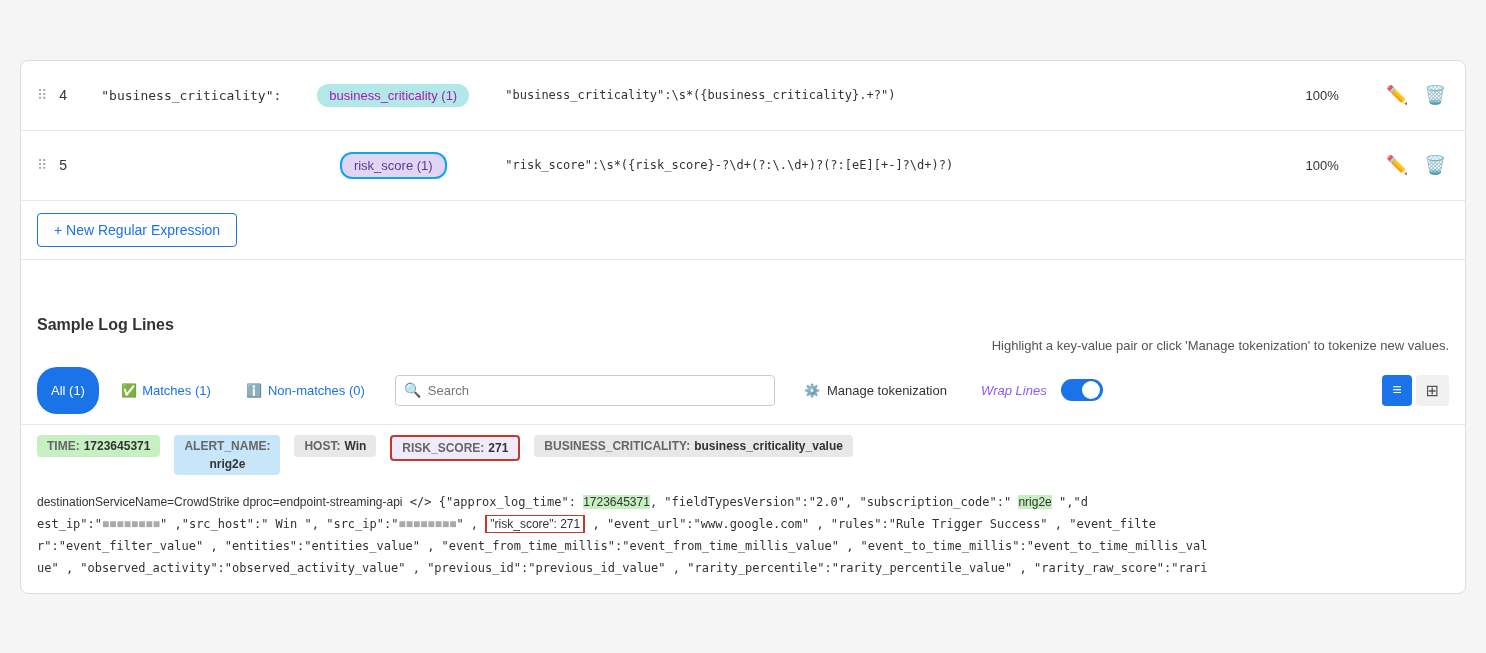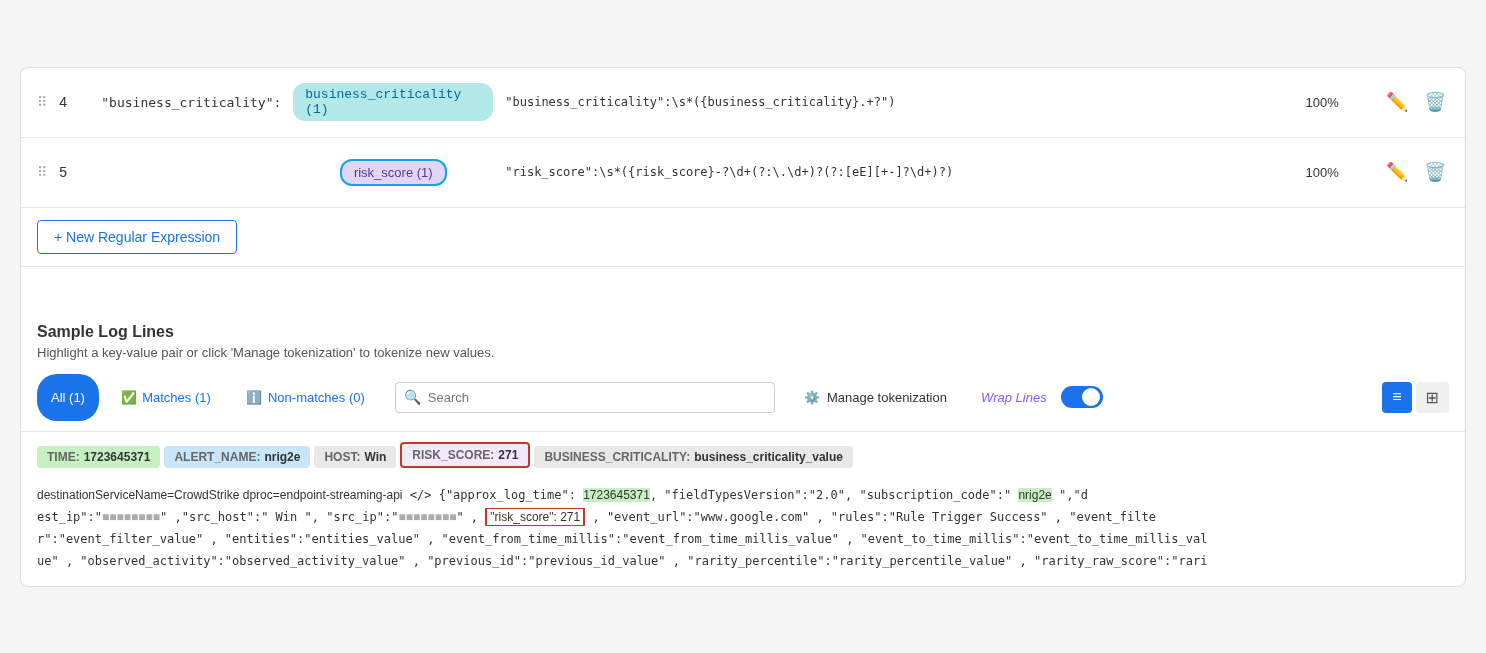--- a/index.html
+++ b/index.html
@@ -6,35 +6,35 @@
     body { background: #f5f5f5; display: flex; justify-content: center; align-items: center; min-height: 100vh; }
     .container { background: #fff; border: 1px solid #ddd; border-radius: 8px; width: 1446px; overflow: hidden; }
 
     
     .table-row { display: flex; align-items: center; padding: 12px 16px; border-bottom: 1px solid #e8e8e8; gap: 12px; min-height: 70px; }
     .drag-icon { color: #aaa; cursor: grab; font-size: 14px; flex-shrink: 0; }
     .row-num { width: 30px; color: #333; font-size: 14px; flex-shrink: 0; }
     .row-key { width: 180px; color: #333; font-size: 13px; font-family: monospace; flex-shrink: 0; }
     .tag-cell { flex: 0 0 auto; width: 200px; display: flex; justify-content: center; }
     .tag { padding: 4px 12px; border-radius: 12px; font-size: 13px; font-weight: 500; }
-    .tag-teal { background: #b2e8e8; color: #0369a1; font-family: Liberation Mono, monospace; }
+    .tag-teal { background: #b2e8e8; color: #a21caf; }
     .tag-purple { background: #e0d5f5; color: #5a3a8a; border: 2px solid #0ea5e9; }
     .row-regex { flex: 1; font-family: monospace; font-size: 12px; color: #333; }
     .row-pct { width: 60px; text-align: center; color: #333; font-size: 13px; flex-shrink: 0; }
     .row-actions { display: flex; gap: 12px; flex-shrink: 0; margin-left: 20px; }
     .icon-btn { background: none; border: none; cursor: pointer; color: #1a73e8; font-size: 18px; padding: 2px; }
     .icon-btn.delete { color: #1a73e8; }
 
     
     .new-regex-btn { display: flex; align-items: center; gap: 6px; color: #1a73e8; border: 1px solid #1a73e8; background: #fff; border-radius: 4px; padding: 8px 16px; cursor: pointer; font-size: 14px; font-weight: 500; margin: 12px 16px; width: fit-content; }
 
     
     .section-header { padding: 12px 16px 4px; }
     .section-title { font-size: 16px; font-weight: 600; color: #333; margin-top: 44px; }
-    .section-sub { font-size: 13px; color: #555; margin-top: 4px; }
+    .section-sub { font-size: 13px; color: #555; margin-top: 4px; text-align: right; }
 
     
     .toolbar { display: flex; align-items: center; gap: 8px; padding: 10px 16px; border-bottom: 1px solid #e8e8e8; }
     .tab-btn { padding: 16px 14px; border-radius: 20px; font-size: 13px; font-weight: 500; cursor: pointer; border: none; }
     .tab-all { background: #1a73e8; color: #fff; }
     .tab-matches { background: none; color: #1a73e8; display: flex; align-items: center; gap: 5px; }
     .tab-nonmatches { background: none; color: #1a73e8; display: flex; align-items: center; gap: 5px; }
     .search-wrap { position: relative; flex: 1; max-width: 380px; margin-left: 8px; }
     .search-icon-inner { position: absolute; left: 10px; top: 50%; transform: translateY(-50%); color: #777; font-size: 14px; }
     .search-input { width: 100%; padding: 7px 12px 7px 32px; border: 1px solid #ccc; border-radius: 4px; font-size: 13px; color: #333; }
@@ -42,26 +42,26 @@
     .wrap-label { font-size: 13px; color: #8b5cf6; margin-left: 16px; font-style: italic; }
     .toggle { position: relative; display: inline-block; width: 42px; height: 22px; margin-left: 6px; }
     .toggle-slider { position: absolute; inset: 0; background: #1a73e8; border-radius: 11px; cursor: pointer; }
     .toggle-slider::after { content: ''; position: absolute; width: 18px; height: 18px; background: white; border-radius: 50%; top: 2px; right: 3px; }
     .view-btns { display: flex; gap: 4px; margin-left: auto; }
     .view-btn { padding: 6px 10px; border-radius: 4px; border: none; cursor: pointer; font-size: 16px; }
     .view-btn.active { background: #1a73e8; color: #fff; }
     .view-btn.inactive { background: #f0f0f0; color: #555; }
 
     
-    .tag-bar { display: flex; align-items: flex-end; gap: 4px; padding: 10px 16px; flex-wrap: wrap; }
+    .tag-bar { display: flex; align-items: flex-start; gap: 14px; padding: 10px 16px; flex-wrap: wrap; }
     .field-tag { display: flex; align-items: center; gap: 4px; padding: 4px 10px; border-radius: 4px; font-size: 12px; font-weight: 600; }
     .field-tag .key { color: #666; }
     .field-tag .val { color: #333; }
     .ft-green { background: #c6f0c2; }
-    .ft-blue { background: #c8e6fa; }
+    .ft-blue { background: #c8e6fa; flex-direction: column; }
     .ft-default { background: #e8e8e8; }
     .ft-purple-bordered { background: #f0eafd; border: 2px solid #c0392b; }
 
     
     .log-section { padding: 8px 16px 12px; }
     .log-line { font-family: monospace; font-size: 12px; color: #333; margin-bottom: 4px; line-height: 1.5; white-space: nowrap; overflow: hidden; text-overflow: ellipsis; }
     .log-line span.squiggly { border-bottom: 2px wavy #e53935; }
     .highlight-green { background: #c6f0c2; }
     .inline-box { border: 2px solid #c0392b; padding: 1px 3px; border-radius: 2px; }
     .highlight-nrig { background: #c6f0c2; }

